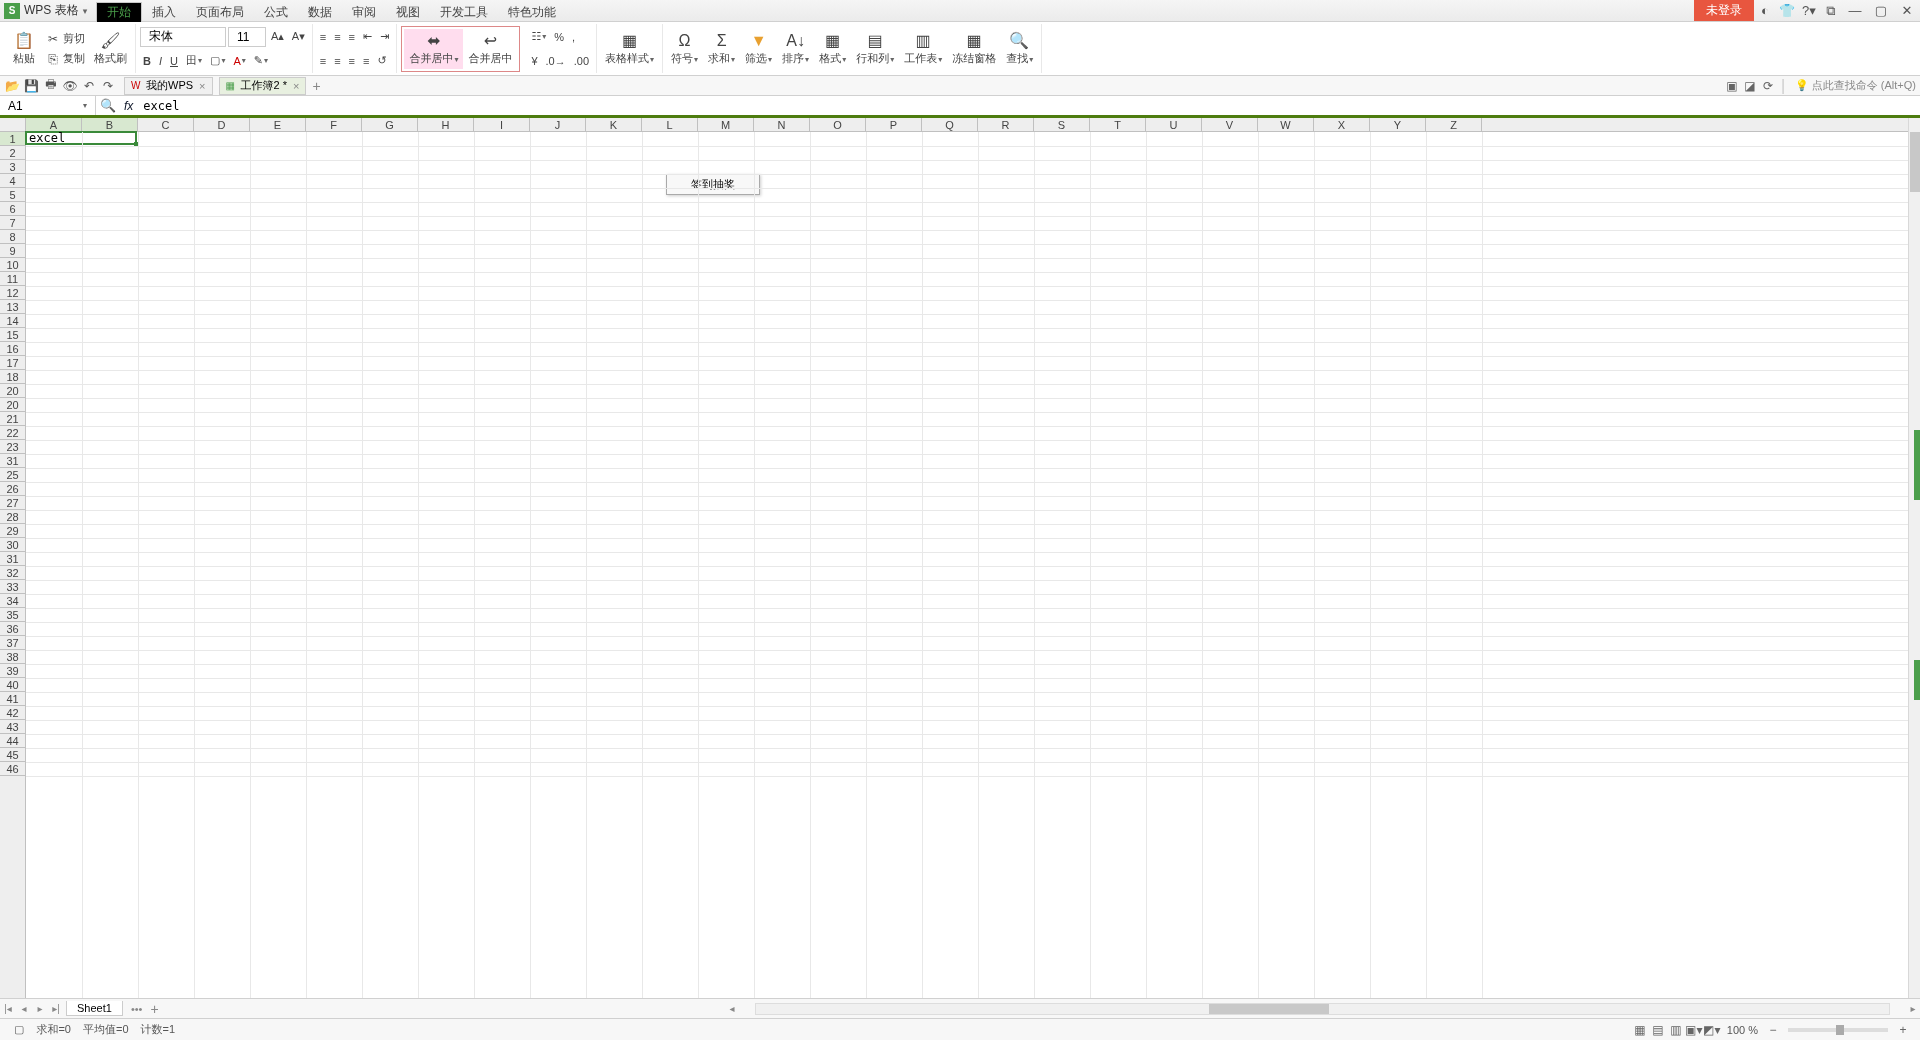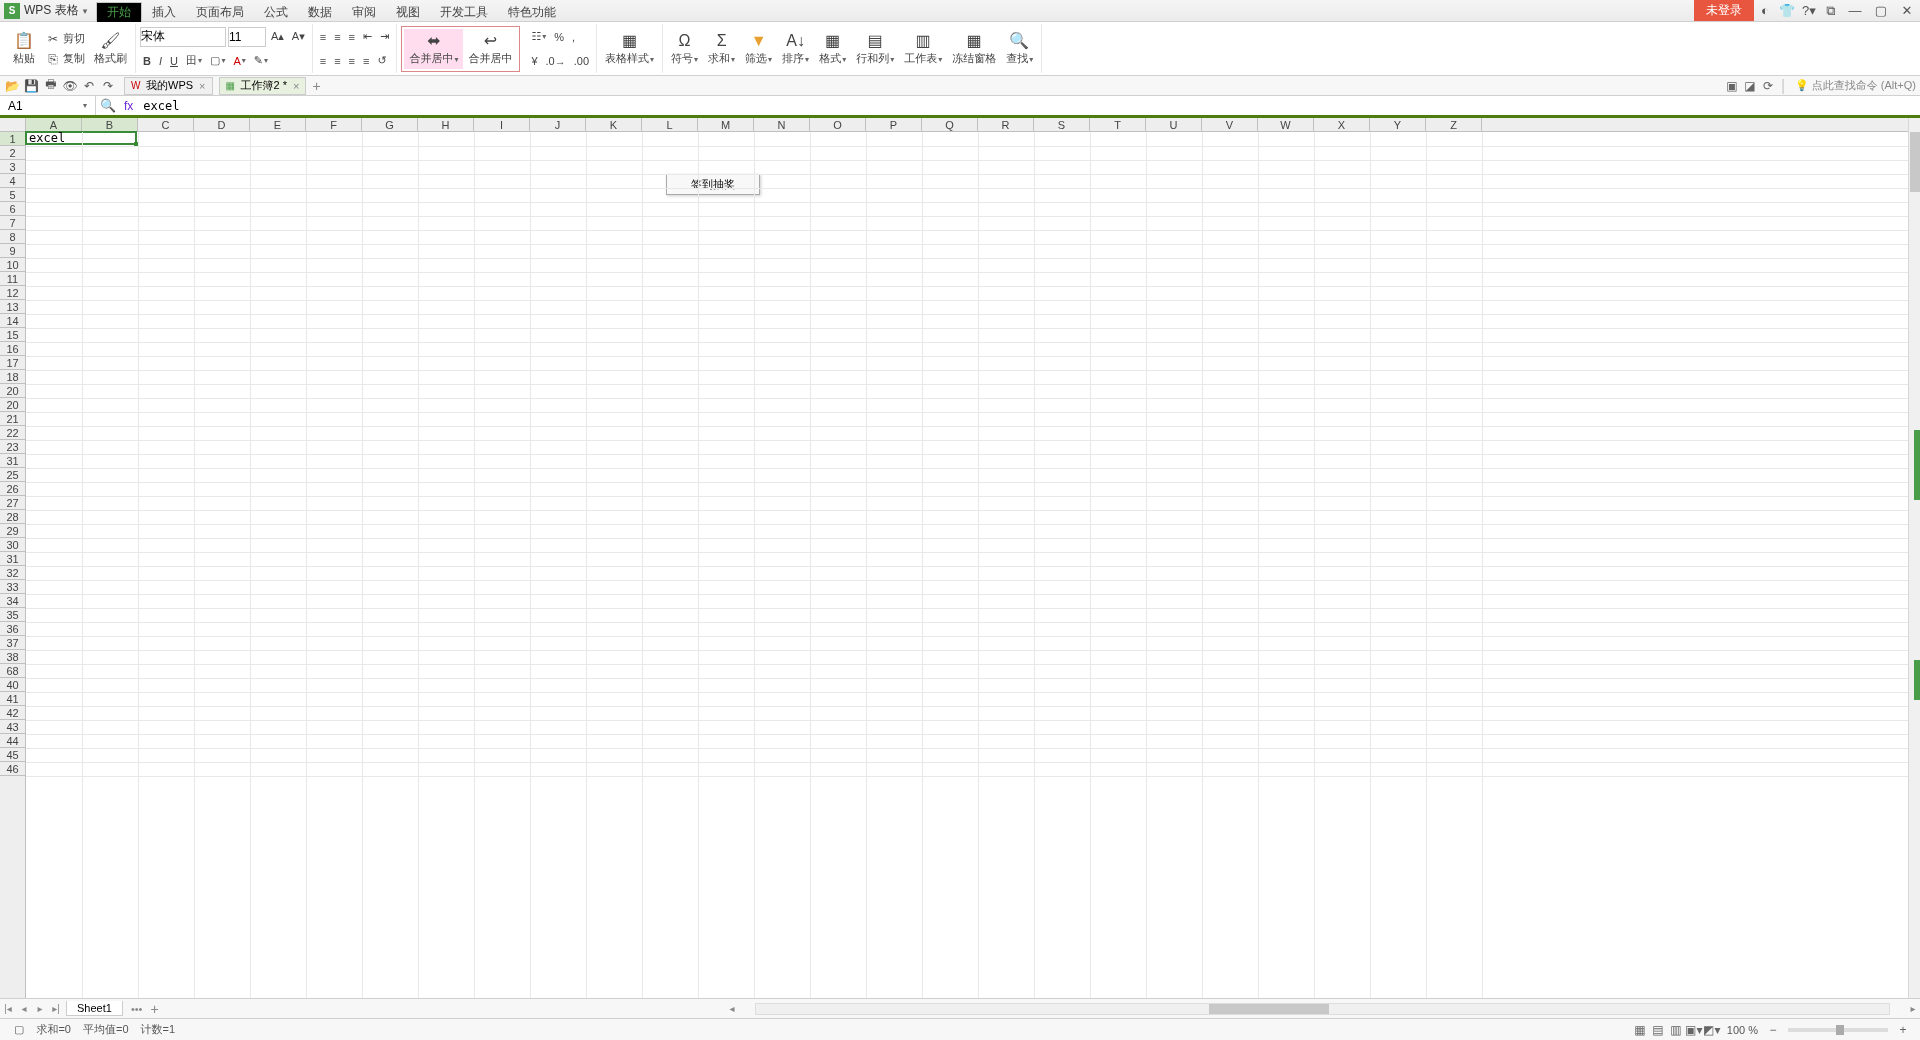--- a/index.html
+++ b/index.html
@@ -23,21 +23,21 @@
 
 
 .ribbon { height: 54px; background: #fff; border-bottom: 1px solid #d0d0d0; display: flex; align-items: center; padding: 2px 4px; }
 .ribbon-group { display: flex; flex-direction: column; justify-content: center; height: 100%; padding: 0 4px; border-right: 1px solid #e8e8e8; }
 .ribbon-group.no-border { border-right: none; }
 .ribbon-row { display: flex; align-items: center; height: 24px; gap: 2px; }
 .ribbon-big { display: flex; flex-direction: column; align-items: center; justify-content: center; height: 100%; padding: 2px 4px; font-size: 11px; color: #444; gap: 1px; }
 .ribbon-big-icon { width: 24px; height: 18px; display: flex; align-items: center; justify-content: center; font-size: 16px; }
 .ribbon-btn { display: flex; align-items: center; padding: 1px 3px; font-size: 11px; color: #444; height: 20px; }
 .ribbon-ico { width: 16px; height: 16px; margin-right: 2px; display: inline-flex; align-items: center; justify-content: center; font-size: 12px; }
-.font-select { border: 1px solid #ccc; height: 20px; font-size: 12px; padding: 0 0; background: #fff; }
+.font-select { border: 1px solid #ccc; height: 20px; font-size: 12px; padding: 0 8px; background: #fff; }
 .font-name { width: 86px; }
 .font-size { width: 38px; }
 .merge-box { border: 1px solid #d88; padding: 2px; display: flex; }
 .merge-box .ribbon-big { border: 1px solid transparent; }
 .merge-highlight { background: #fde; }
 .drop-arrow { font-size: 8px; margin-left: 1px; color: #666; }
 
 
 .qat-row { height: 20px; background: #f7f7f7; border-bottom: 1px solid #d0d0d0; display: flex; align-items: center; padding: 0 4px; }
 .qat-btn { width: 18px; height: 16px; display: flex; align-items: center; justify-content: center; font-size: 12px; color: #555; margin-right: 1px; }
@@ -49,21 +49,21 @@
 .qat-spacer { flex: 1; }
 .qat-right { display: flex; align-items: center; }
 .qat-ricon { width: 18px; font-size: 12px; color: #666; text-align: center; }
 .search-hint { font-size: 11px; color: #888; margin-left: 6px; display: flex; align-items: center; }
 .bulb { color: #f0a030; margin-right: 3px; }
 
 
 .formula-row { height: 22px; border-bottom: 3px solid #4d7c0f; display: flex; align-items: center; background: #fff; }
 .name-box { width: 96px; border-right: 1px solid #d0d0d0; height: 100%; display: flex; align-items: center; padding: 0 8px; font-size: 12px; justify-content: space-between; }
 .fb-btn { width: 24px; text-align: center; font-size: 13px; color: #666; }
-.fx { font-size: 12px; color: #6d28d9; margin: 0 4px; }
+.fx { font-style: italic; font-size: 12px; color: #0f172a; margin: 0 4px; }
 .formula-input { flex: 1; font-size: 12px; font-family: monospace; padding-left: 6px; }
 
 
 .grid-wrap { position: absolute; top: 118px; bottom: 42px; left: 0; right: 12px; }
 .corner { position: absolute; top: 0; left: 0; width: 26px; height: 14px; background: #eee; border-right: 1px solid #c0c0c0; border-bottom: 1px solid #c0c0c0; }
 .col-headers { position: absolute; top: 0; left: 26px; right: 0; height: 14px; display: flex; background: #eee; border-bottom: 1px solid #c0c0c0; }
 .col-h { width: 56px; border-right: 1px solid #c0c0c0; text-align: center; font-size: 11px; color: #444; display: flex; align-items: center; justify-content: center; }
 .col-h.sel { background: #d8e8d0; }
 .row-headers { position: absolute; top: 14px; left: 0; width: 26px; bottom: 0; background: #eee; border-right: 1px solid #c0c0c0; }
 .row-h { height: 14px; border-bottom: 1px solid #c0c0c0; text-align: center; font-size: 11px; color: #444; display: flex; align-items: center; justify-content: center; }
@@ -372,21 +372,21 @@
       <div class="row-h">29</div>
       <div class="row-h">30</div>
       <div class="row-h">31</div>
       <div class="row-h">32</div>
       <div class="row-h">33</div>
       <div class="row-h">34</div>
       <div class="row-h">35</div>
       <div class="row-h">36</div>
       <div class="row-h">37</div>
       <div class="row-h">38</div>
-      <div class="row-h">68</div>
+      <div class="row-h">39</div>
       <div class="row-h">40</div>
       <div class="row-h">41</div>
       <div class="row-h">42</div>
       <div class="row-h">43</div>
       <div class="row-h">44</div>
       <div class="row-h">45</div>
       <div class="row-h">46</div>
     </div>
   <div class="cells" id="cells">
     <div class="active-cell" style="left:-1px;top:-1px;width:112px;height:14px;">excel</div>

